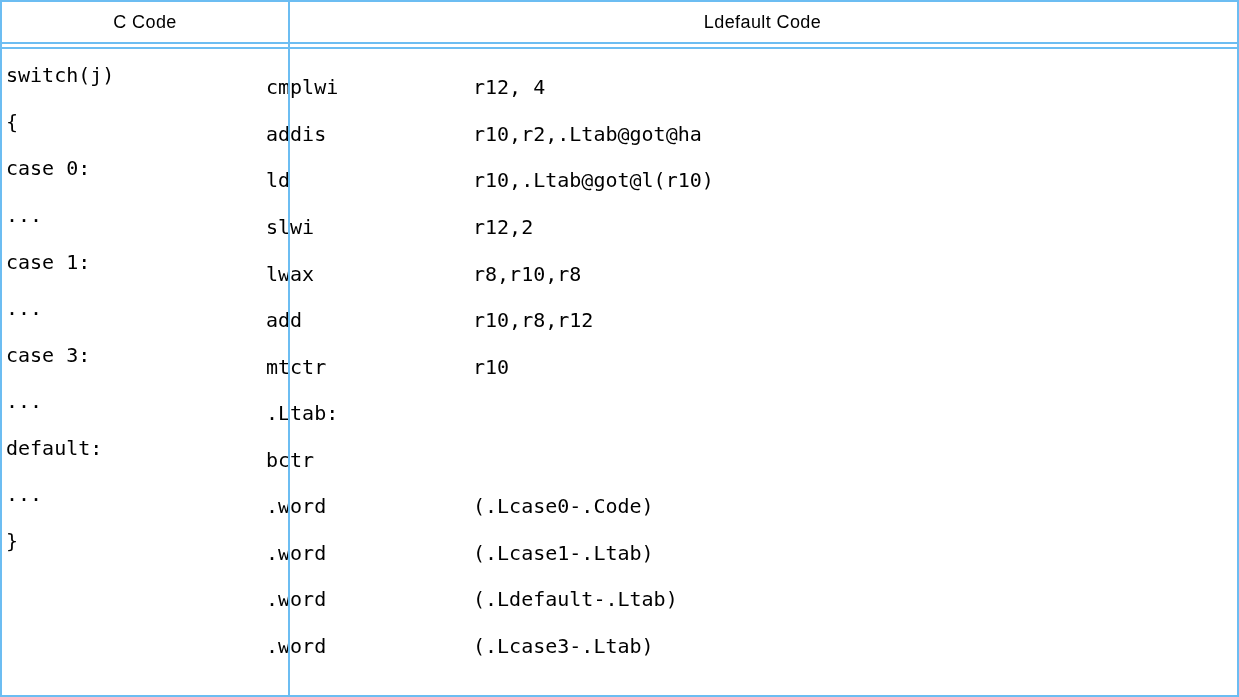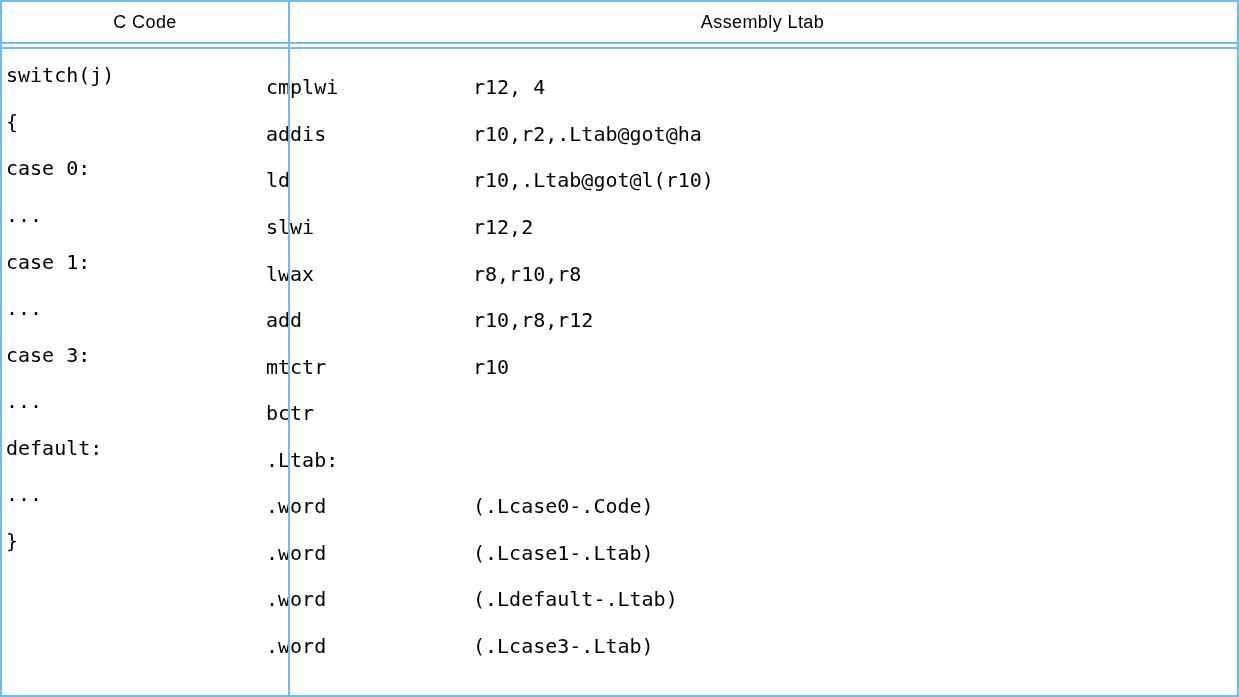--- a/index.html
+++ b/index.html
@@ -80,21 +80,21 @@
     width: 2px;
     background: var(--border-color);
   }
 </style>
 </head>
 <body>
 
 <div class="frame">
   <div class="header-row">
     <div class="hcell hc">C Code</div>
-    <div class="hcell ha">Assembly Ltab</div>
+    <div class="hcell ha">Ldefault Code</div>
   </div>
   <div class="double-rule"></div>
   <div class="body-row">
     <div class="c-col">
         <div class="code-line">switch(j)</div>
         <div class="code-line">{</div>
         <div class="code-line">case 0:</div>
         <div class="code-line">...</div>
         <div class="code-line">case 1:</div>
         <div class="code-line">...</div>
@@ -105,22 +105,22 @@
         <div class="code-line">}</div>
       </div>
     <div class="a-col">
         <div class="code-line"><span class="mnemonic">cmplwi</span><span class="operands">r12, 4</span></div>
         <div class="code-line"><span class="mnemonic">addis</span><span class="operands">r10,r2,.Ltab@got@ha</span></div>
         <div class="code-line"><span class="mnemonic">ld</span><span class="operands">r10,.Ltab@got@l(r10)</span></div>
         <div class="code-line"><span class="mnemonic">slwi</span><span class="operands">r12,2</span></div>
         <div class="code-line"><span class="mnemonic">lwax</span><span class="operands">r8,r10,r8</span></div>
         <div class="code-line"><span class="mnemonic">add</span><span class="operands">r10,r8,r12</span></div>
         <div class="code-line"><span class="mnemonic">mtctr</span><span class="operands">r10</span></div>
+        <div class="code-line"><span class="mnemonic">.Ltab:</span><span class="operands"></span></div>
         <div class="code-line"><span class="mnemonic">bctr</span><span class="operands"></span></div>
-        <div class="code-line"><span class="mnemonic">.Ltab:</span><span class="operands"></span></div>
         <div class="code-line"><span class="mnemonic">.word</span><span class="operands">(.Lcase0-.Code)</span></div>
         <div class="code-line"><span class="mnemonic">.word</span><span class="operands">(.Lcase1-.Ltab)</span></div>
         <div class="code-line"><span class="mnemonic">.word</span><span class="operands">(.Ldefault-.Ltab)</span></div>
         <div class="code-line"><span class="mnemonic">.word</span><span class="operands">(.Lcase3-.Ltab)</span></div>
       </div>
   </div>
   <div class="v-divider"></div>
 </div>
 
 </body></html>

